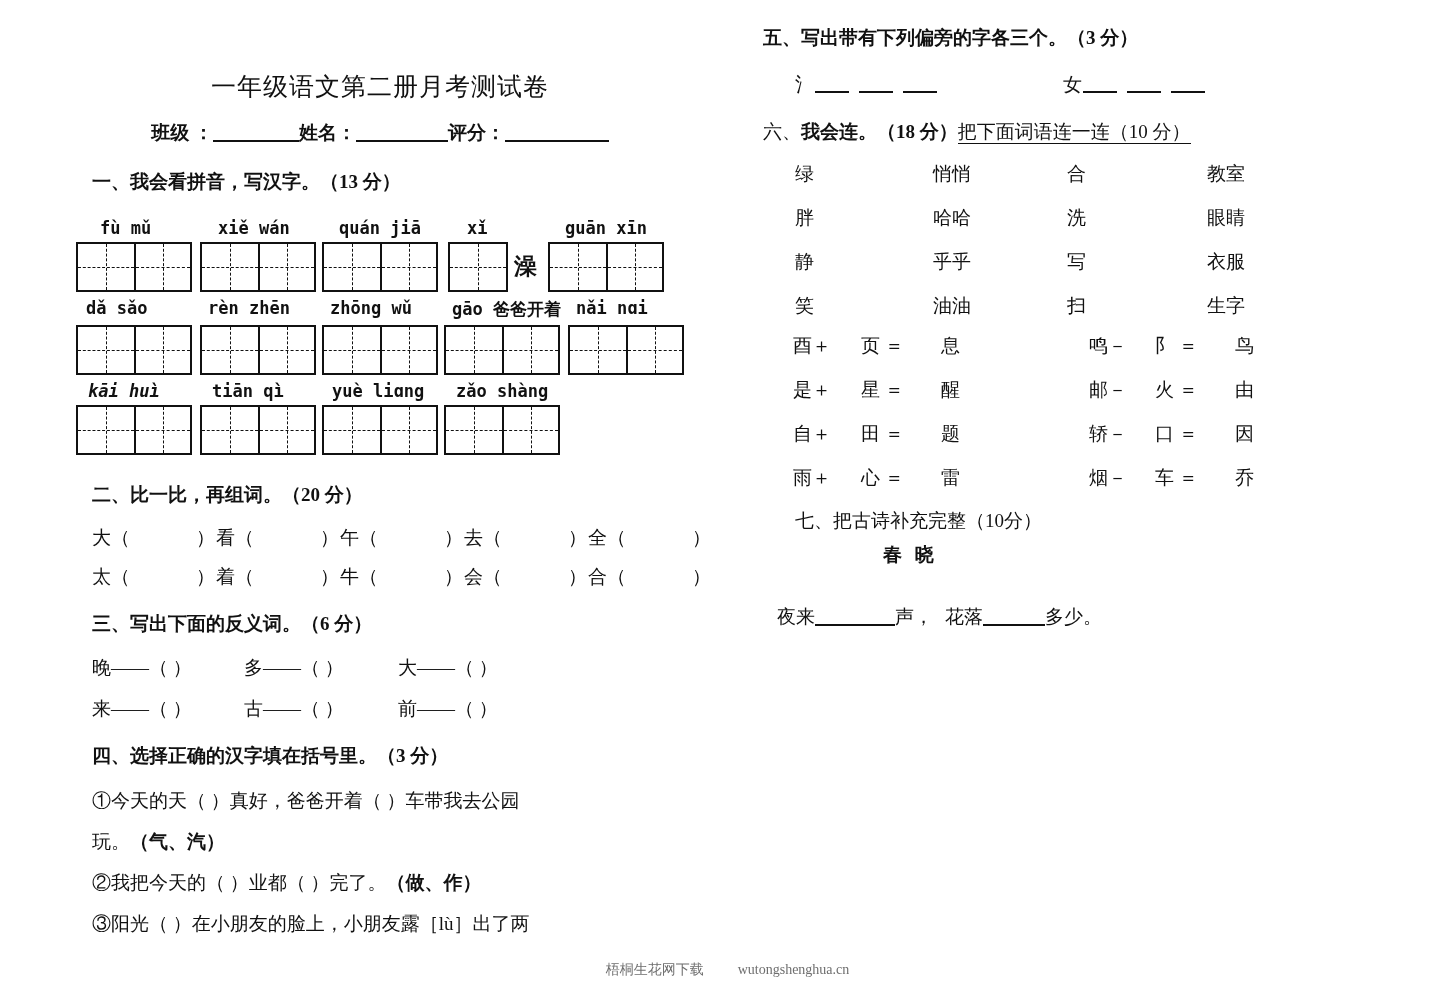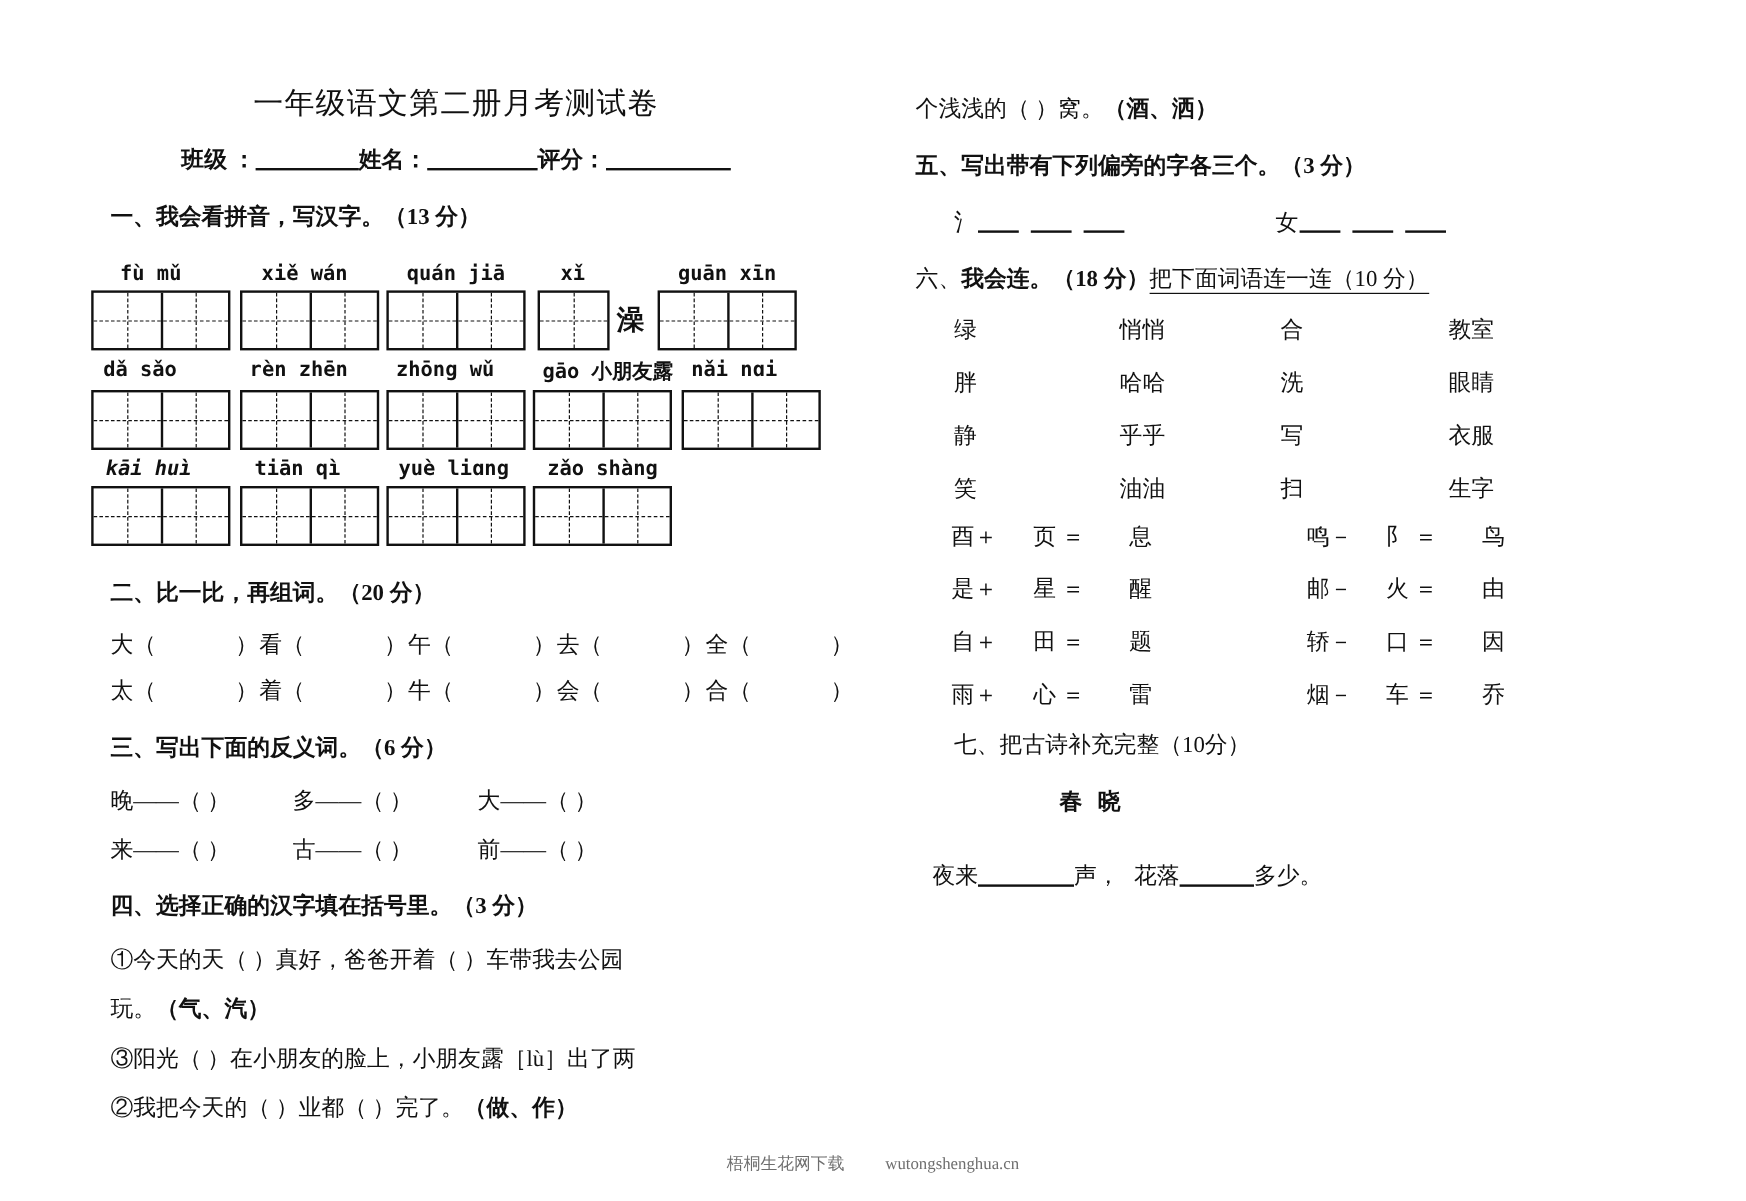--- a/index.html
+++ b/index.html
@@ -262,21 +262,21 @@
             <div class="cell"></div>
             <div class="cell"></div>
           </div>
       </div>
     </div>
 
     <div class="py-row" style="margin-top:6px; padding-left:16px;">
       <span style="width:122px;">dǎ   sǎo</span>
       <span style="width:122px;">rèn  zhēn</span>
       <span style="width:122px;">zhōng wǔ</span>
-      <span style="width:124px;">gāo 小朋友露</span>
+      <span style="width:124px;">gāo 爸爸开着</span>
       <span>nǎi nɑi</span>
     </div>
     <div class="grid-row" style="margin-top:4px; padding-left:6px;">
       <div class="grid-unit" style="width:124px;">
         <div class="tzg">
             <div class="cell"></div>
             <div class="cell"></div>
           </div>
       </div>
       <div class="grid-unit" style="width:122px;">
@@ -355,31 +355,28 @@
     <div class="q-line" style="margin-top:22px;">
       <span style="display:inline-block;width:152px;">来——（   ）</span><span style="display:inline-block;width:154px;">古——（   ）</span><span>前——（   ）</span>
     </div>
 
     <div class="sec-head indent" style="margin-top:24px;">四、选择正确的汉字填在括号里。（3 分）</div>
 
     <div class="q-line" style="margin-top:22px;">①今天的天（   ）真好，爸爸开着（   ）车带我去公园</div>
     <div class="q-line" style="margin-top:22px;">
       <span>玩。</span><b>（气、汽）</b>
     </div>
-    <div class="q-line" style="margin-top:22px;">③阳光（   ）在小朋友的脸上，小朋友露［lù］出了两</div>
     <div class="q-line" style="margin-top:22px;">
       <span>②我把今天的（   ）业都（   ）完了。</span><b>（做、作）</b>
     </div>
+    <div class="q-line" style="margin-top:22px;">③阳光（   ）在小朋友的脸上，小朋友露［lù］出了两</div>
   </div>
 
   <div class="col col-right">
 
-    <div class="q-line" style="margin-top:82px; padding-left:8px;">
-      <span>个浅浅的（   ）窝。</span><b>（酒、洒）</b>
-    </div>
 
     <div class="sec-head" style="margin-top:24px; padding-left:8px;">五、写出带有下列偏旁的字各三个。（3 分）</div>
 
     <div class="rad-row" style="margin-top:20px;">
       <span style="display:inline-block;width:20px;">氵</span><span class="dash"></span><span class="dash"></span><span class="dash"></span><span style="display:inline-block;width:116px;"></span><span style="display:inline-block;width:20px;">女</span><span class="dash"></span><span class="dash"></span><span class="dash"></span>
     </div>
 
     <div class="sec-head" style="margin-top:20px; padding-left:8px;">
       <span class="norm">六、</span><span>我会连。（18 分）</span><span class="uline">把下面词语连一连（10 分）</span>
     </div>
@@ -442,21 +439,21 @@
           <span style="width:80px;">心 ＝</span>
           <span style="width:148px;">雷</span>
           <span style="width:66px;">烟－</span>
           <span style="width:80px;">车 ＝</span>
           <span>乔</span>
       </div>
     </div>
 
     <div class="q-line" style="margin-top:20px; padding-left:40px;">七、把古诗补充完整（10分）</div>
 
-    <div class="poem-title" style="margin-top:24px;">春 晓</div>
+    <div class="poem-title" style="margin-top:12px;">春 晓</div>
 
 
     <div class="poem-line" style="margin-top:36px;">
       <span>夜来</span><span class="ul" style="width:80px;"></span><span>声，</span><span style="display:inline-block;width:12px;"></span><span>花落</span><span class="ul" style="width:62px;"></span><span>多少。</span>
     </div>
   </div>
 
   <div class="footer">
     <span>梧桐生花网下载</span><span class="wm-gap"></span><span>wutongshenghua.cn</span>
   </div>

